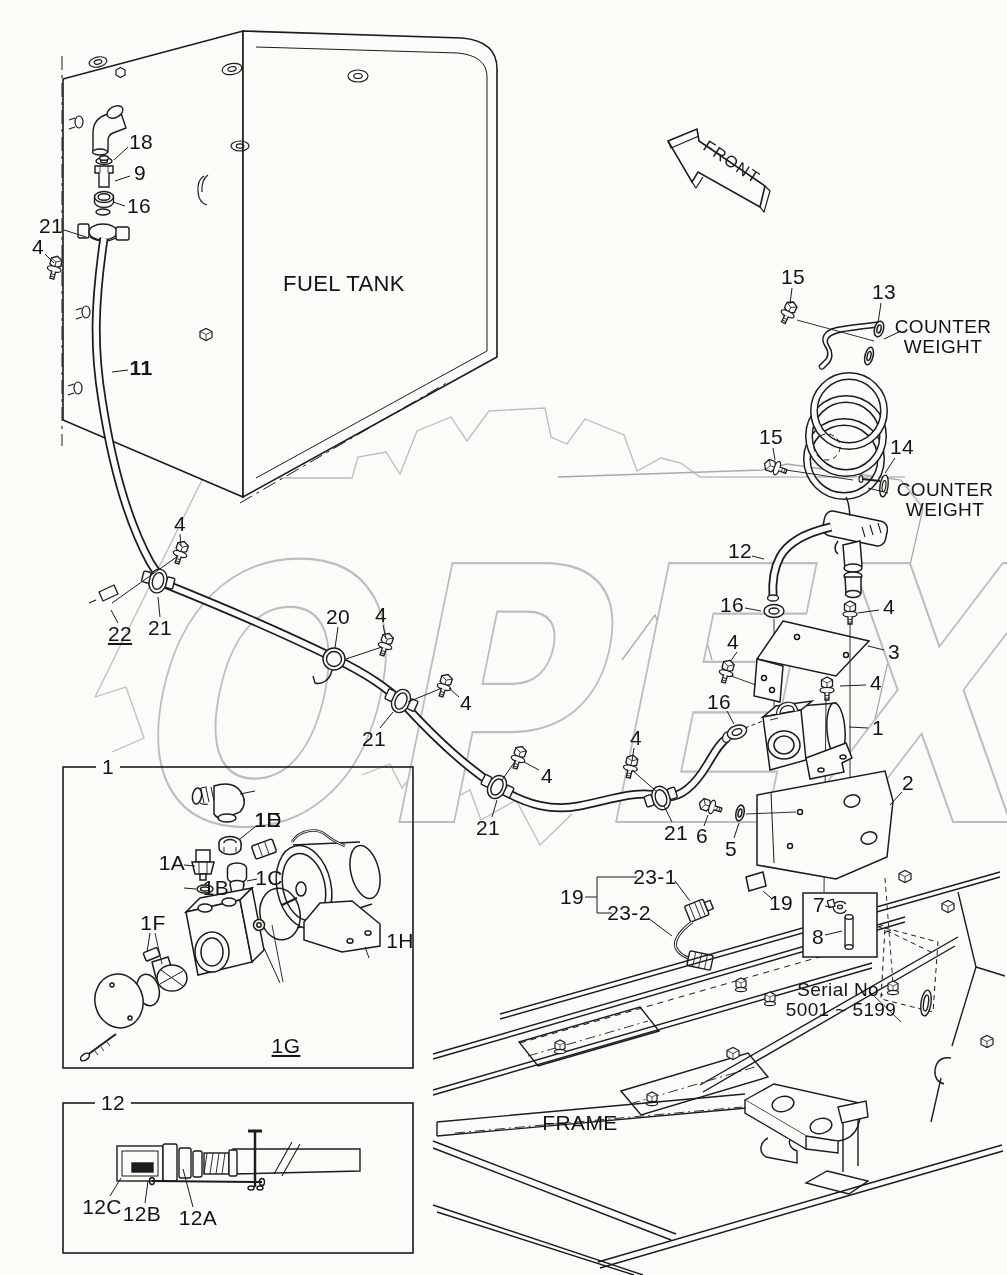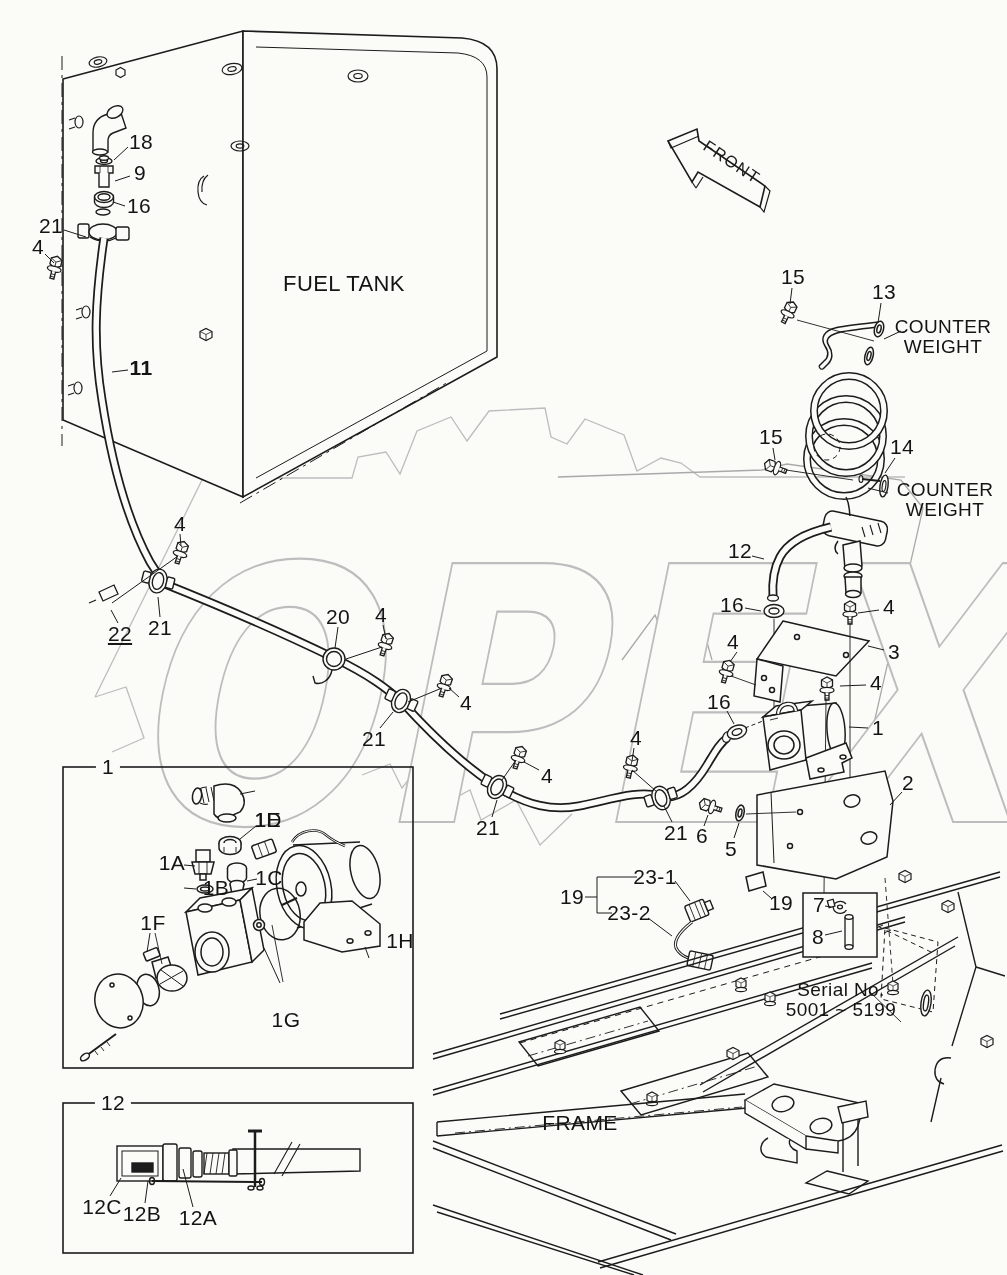--- a/index.html
+++ b/index.html
@@ -529,20 +529,20 @@
       <div class="co" style="left: 841px; top: 1000px; font-size: 19px;">Serial No.
 5001 ~ 5199</div>
       <div class="co" style="left: 580px; top: 1123px; font-size: 21px;">FRAME</div>
       <div class="co paper" style="left: 108px; top: 767px;">1</div>
       <div class="co" style="left: 268px; top: 787px; margin-top: 33px;">1D</div>
       <div class="co" style="left: 268px; top: 820px;">1E</div>
       <div class="co" style="left: 172px; top: 863px;">1A</div>
       <div class="co" style="left: 172px; top: 888px; margin-left: 44px;">1B</div>
       <div class="co" style="left: 269px; top: 878px;">1C</div>
       <div class="co" style="left: 153px; top: 923px;">1F</div>
-      <div class="co" style="left: 286px; top: 1020px;">1G</div>
+      <div class="co" style="left: 286px; top: 1046px; text-decoration: underline;">1G</div>
       <div class="co" style="left: 373px; top: 941px; margin-left: 27px;">1H</div>
       <div class="co paper" style="left: 113px; top: 1103px;">12</div>
       <div class="co" style="left: 102px; top: 1207px;">12C</div>
       <div class="co" style="left: 142px; top: 1214px;">12B</div>
       <div class="co" style="left: 198px; top: 1218px;">12A</div>
     </div>
 </div>
 
 </body></html>

